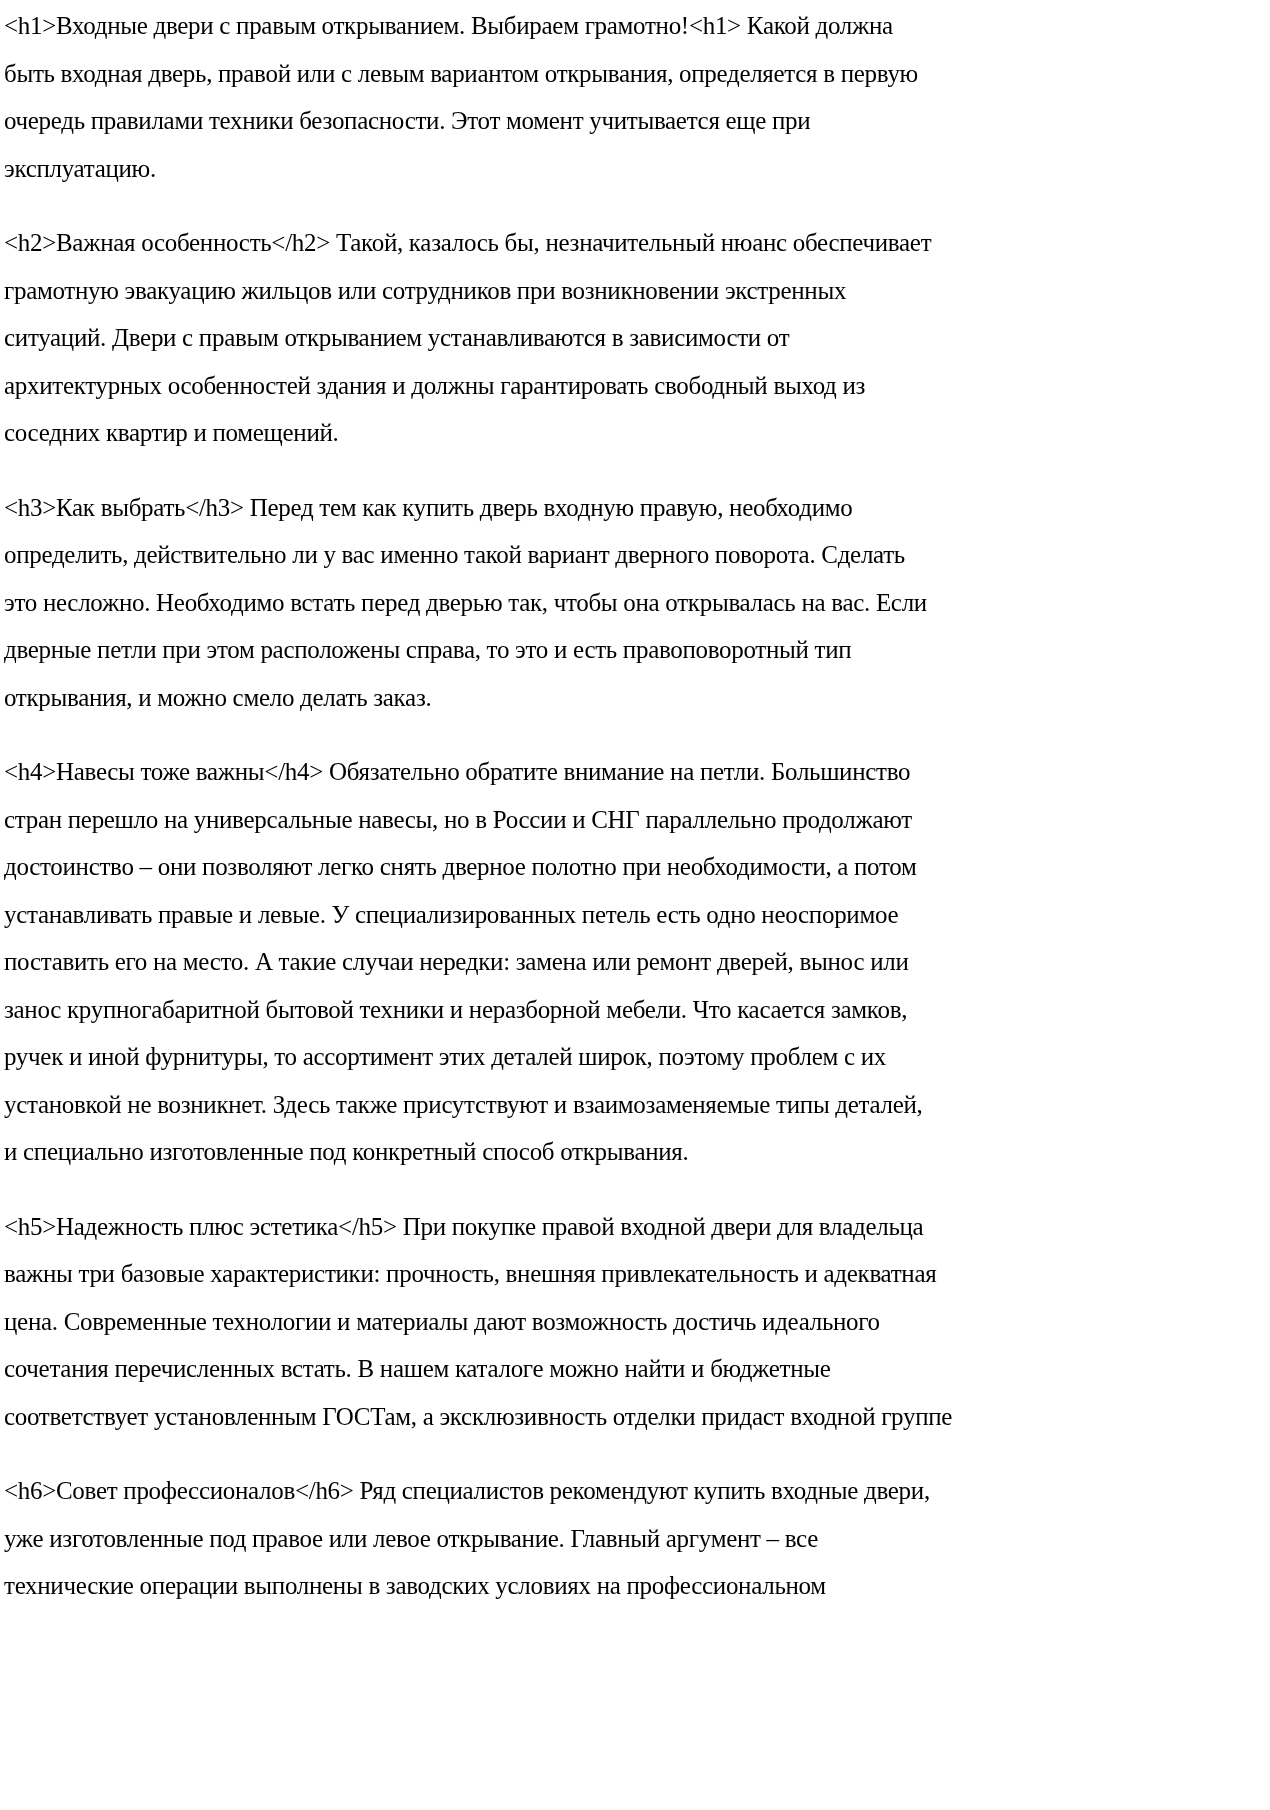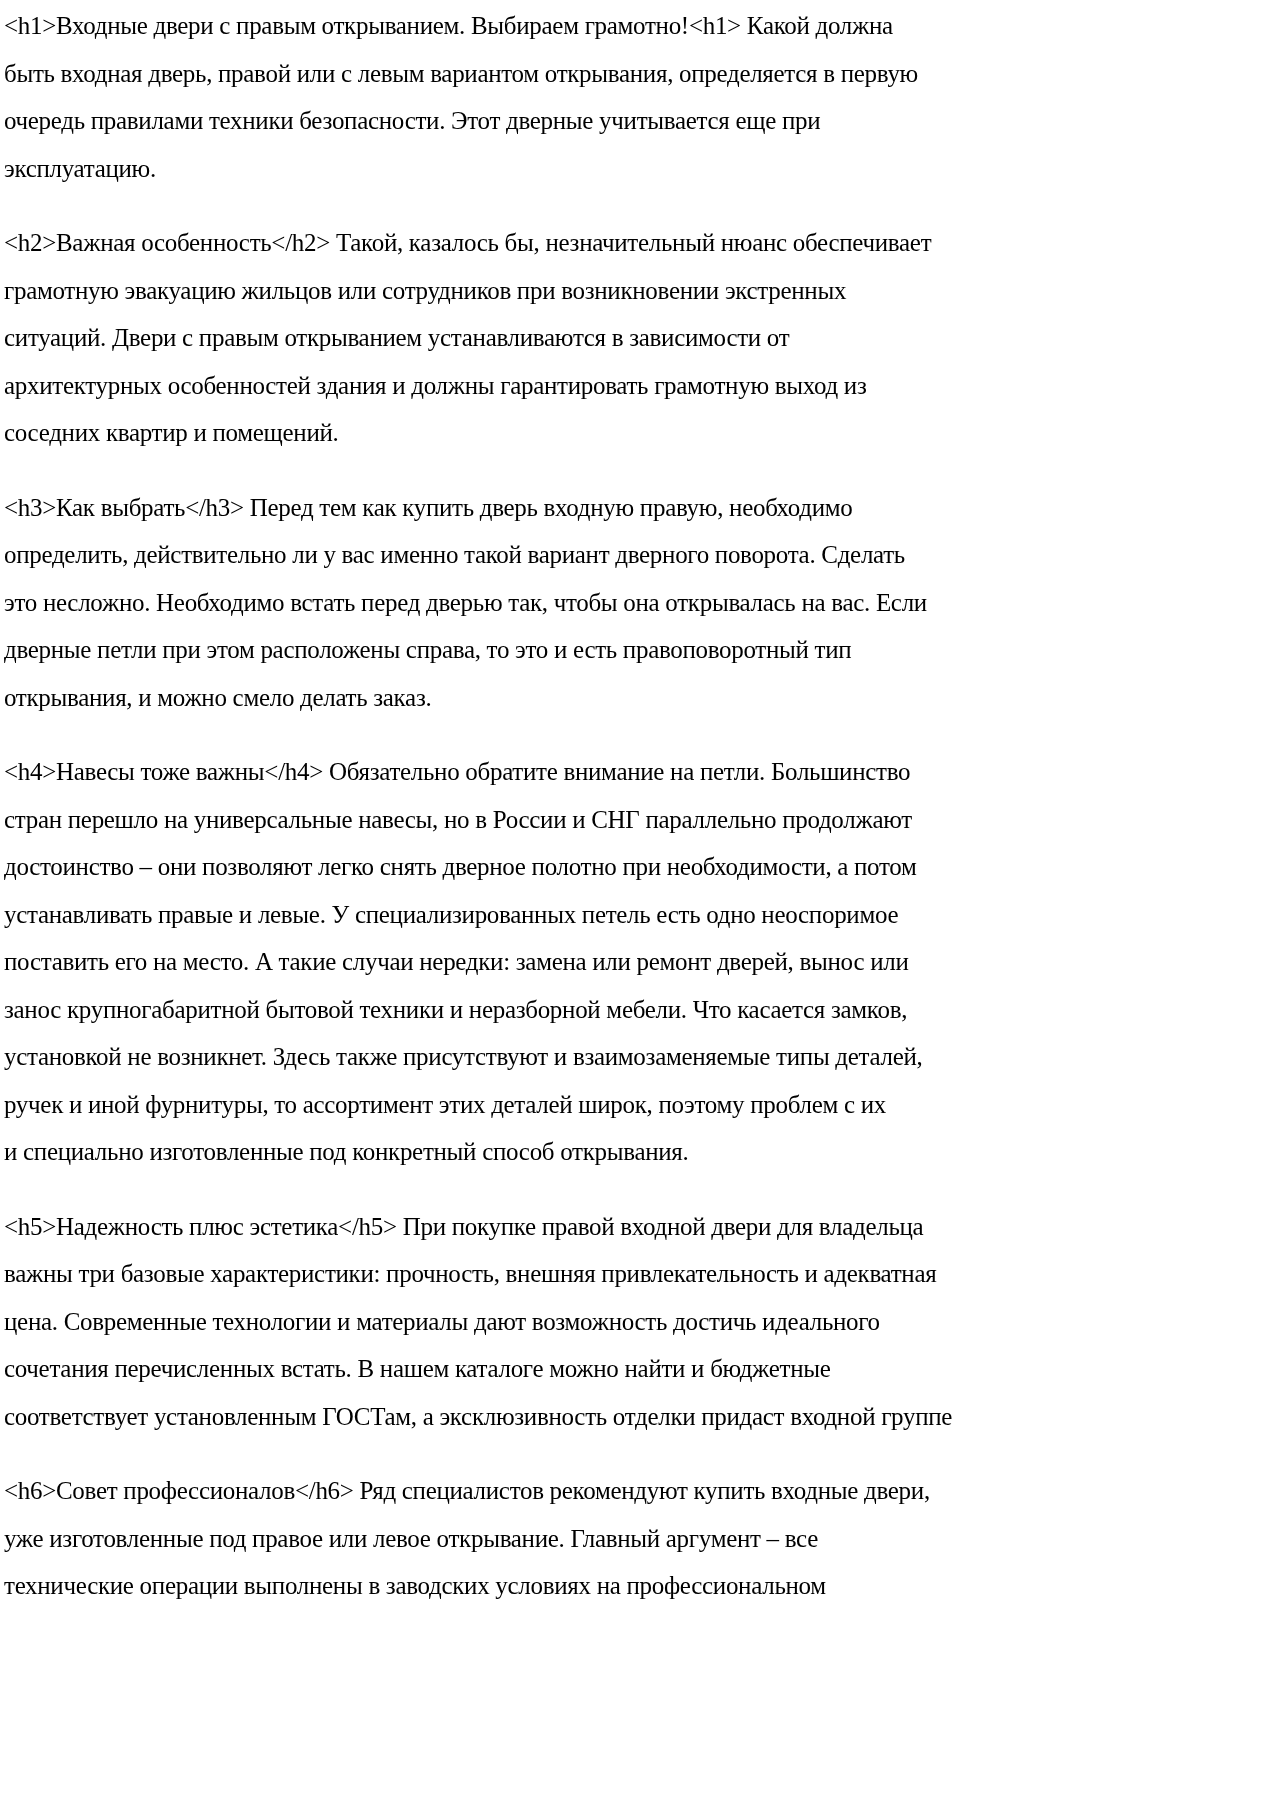--- a/index.html
+++ b/index.html
@@ -30,49 +30,49 @@
   }
 </style>
 </head>
 <body>
 
 <div class="doc">
 
   <div class="para">
     <span class="line">&lt;h1&gt;Входные двери с правым открыванием. Выбираем грамотно!&lt;h1&gt; Какой должна</span>
     <span class="line">быть входная дверь, правой или с левым вариантом открывания, определяется в первую</span>
-    <span class="line">очередь правилами техники безопасности. Этот дверные учитывается еще при</span>
+    <span class="line">очередь правилами техники безопасности. Этот момент учитывается еще при</span>
     <span class="line">эксплуатацию.</span>
   </div>
 
   <div class="para">
     <span class="line">&lt;h2&gt;Важная особенность&lt;/h2&gt; Такой, казалось бы, незначительный нюанс обеспечивает</span>
     <span class="line">грамотную эвакуацию жильцов или сотрудников при возникновении экстренных</span>
     <span class="line">ситуаций. Двери с правым открыванием устанавливаются в зависимости от</span>
-    <span class="line">архитектурных особенностей здания и должны гарантировать грамотную выход из</span>
+    <span class="line">архитектурных особенностей здания и должны гарантировать свободный выход из</span>
     <span class="line">соседних квартир и помещений.</span>
   </div>
 
   <div class="para">
     <span class="line">&lt;h3&gt;Как выбрать&lt;/h3&gt; Перед тем как купить дверь входную правую, необходимо</span>
     <span class="line">определить, действительно ли у вас именно такой вариант дверного поворота. Сделать</span>
     <span class="line">это несложно. Необходимо встать перед дверью так, чтобы она открывалась на вас. Если</span>
     <span class="line">дверные петли при этом расположены справа, то это и есть правоповоротный тип</span>
     <span class="line">открывания, и можно смело делать заказ.</span>
   </div>
 
   <div class="para">
     <span class="line">&lt;h4&gt;Навесы тоже важны&lt;/h4&gt; Обязательно обратите внимание на петли. Большинство</span>
     <span class="line">стран перешло на универсальные навесы, но в России и СНГ параллельно продолжают</span>
     <span class="line">достоинство – они позволяют легко снять дверное полотно при необходимости, а потом</span>
     <span class="line">устанавливать правые и левые. У специализированных петель есть одно неоспоримое</span>
     <span class="line">поставить его на место. А такие случаи нередки: замена или ремонт дверей, вынос или</span>
     <span class="line">занос крупногабаритной бытовой техники и неразборной мебели. Что касается замков,</span>
+    <span class="line">ручек и иной фурнитуры, то ассортимент этих деталей широк, поэтому проблем с их</span>
     <span class="line">установкой не возникнет. Здесь также присутствуют и взаимозаменяемые типы деталей,</span>
-    <span class="line">ручек и иной фурнитуры, то ассортимент этих деталей широк, поэтому проблем с их</span>
     <span class="line">и специально изготовленные под конкретный способ открывания.</span>
   </div>
 
   <div class="para">
     <span class="line">&lt;h5&gt;Надежность плюс эстетика&lt;/h5&gt; При покупке правой входной двери для владельца</span>
     <span class="line">важны три базовые характеристики: прочность, внешняя привлекательность и адекватная</span>
     <span class="line">цена. Современные технологии и материалы дают возможность достичь идеального</span>
     <span class="line">сочетания перечисленных встать. В нашем каталоге можно найти и бюджетные</span>
     <span class="line">соответствует установленным ГОСТам, а эксклюзивность отделки придаст входной группе</span>
   </div>

